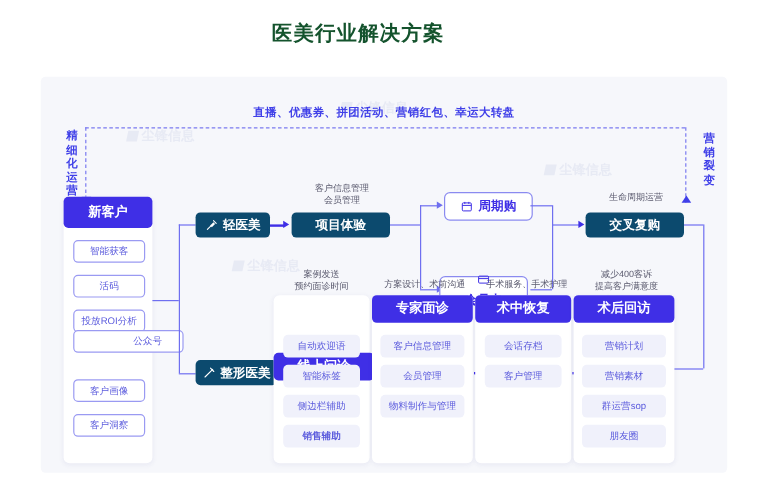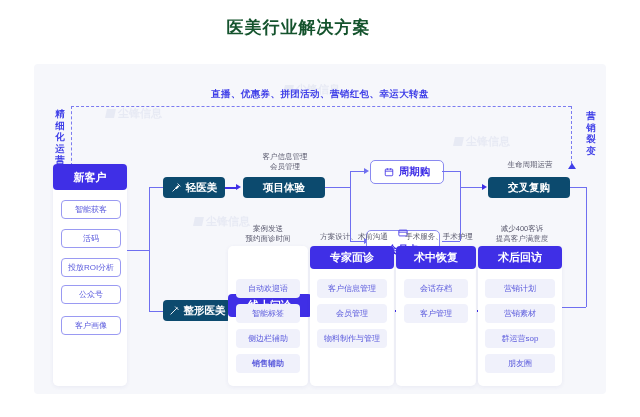--- a/index.html
+++ b/index.html
@@ -102,22 +102,23 @@
   <div class="arrow-up" style="left:533.5px;top:99px;"></div>
 
   <div class="vlabel" style="left:20px;top:44px;">精<br>细<br>化<br>运<br>营</div>
   <div class="vlabel" style="left:551px;top:46px;">营<br>销<br>裂<br>变</div>
 
   <div class="col-card" style="left:19px;top:100px;width:74px;height:222px;">
     <div class="col-head" style="position:absolute;left:0;top:0;width:74px;height:26px;line-height:26px;">新客户</div>
     <div class="chip" style="position:absolute;left:8px;top:36px;width:58px;height:17px;line-height:17px;">智能获客</div>
     <div class="chip" style="position:absolute;left:8px;top:65px;width:58px;height:17px;line-height:17px;">活码</div>
     <div class="chip" style="position:absolute;left:8px;top:94px;width:58px;height:17px;line-height:17px;">投放ROI分析</div>
-    <div class="chip" style="position:absolute;left:8px;top:121px;width:58px;height:17px;line-height:17px;">公众号</div>
+    <div class="chip" style="position:absolute;left:8px;top:111px;width:58px;height:17px;line-height:17px;padding-left:32px;">公众号</div>
     <div class="chip" style="position:absolute;left:8px;top:152px;width:58px;height:17px;line-height:17px;">客户画像</div>
+    <div class="chip" style="position:absolute;left:8px;top:181px;width:58px;height:17px;line-height:17px;">客户洞察</div>
   </div>
 
   <div class="ln-h" style="left:93px;top:186px;width:22px;"></div>
   <div class="ln-v" style="left:115px;top:123px;height:124px;"></div>
   <div class="ln-h" style="left:115px;top:123px;width:14px;"></div>
   <div class="ln-h" style="left:115px;top:247px;width:14px;"></div>
 
   <div class="pill-solid" style="left:129px;top:113px;width:62px;height:21px;">
     <span>
       <svg width="11" height="11" viewBox="0 0 24 24">

